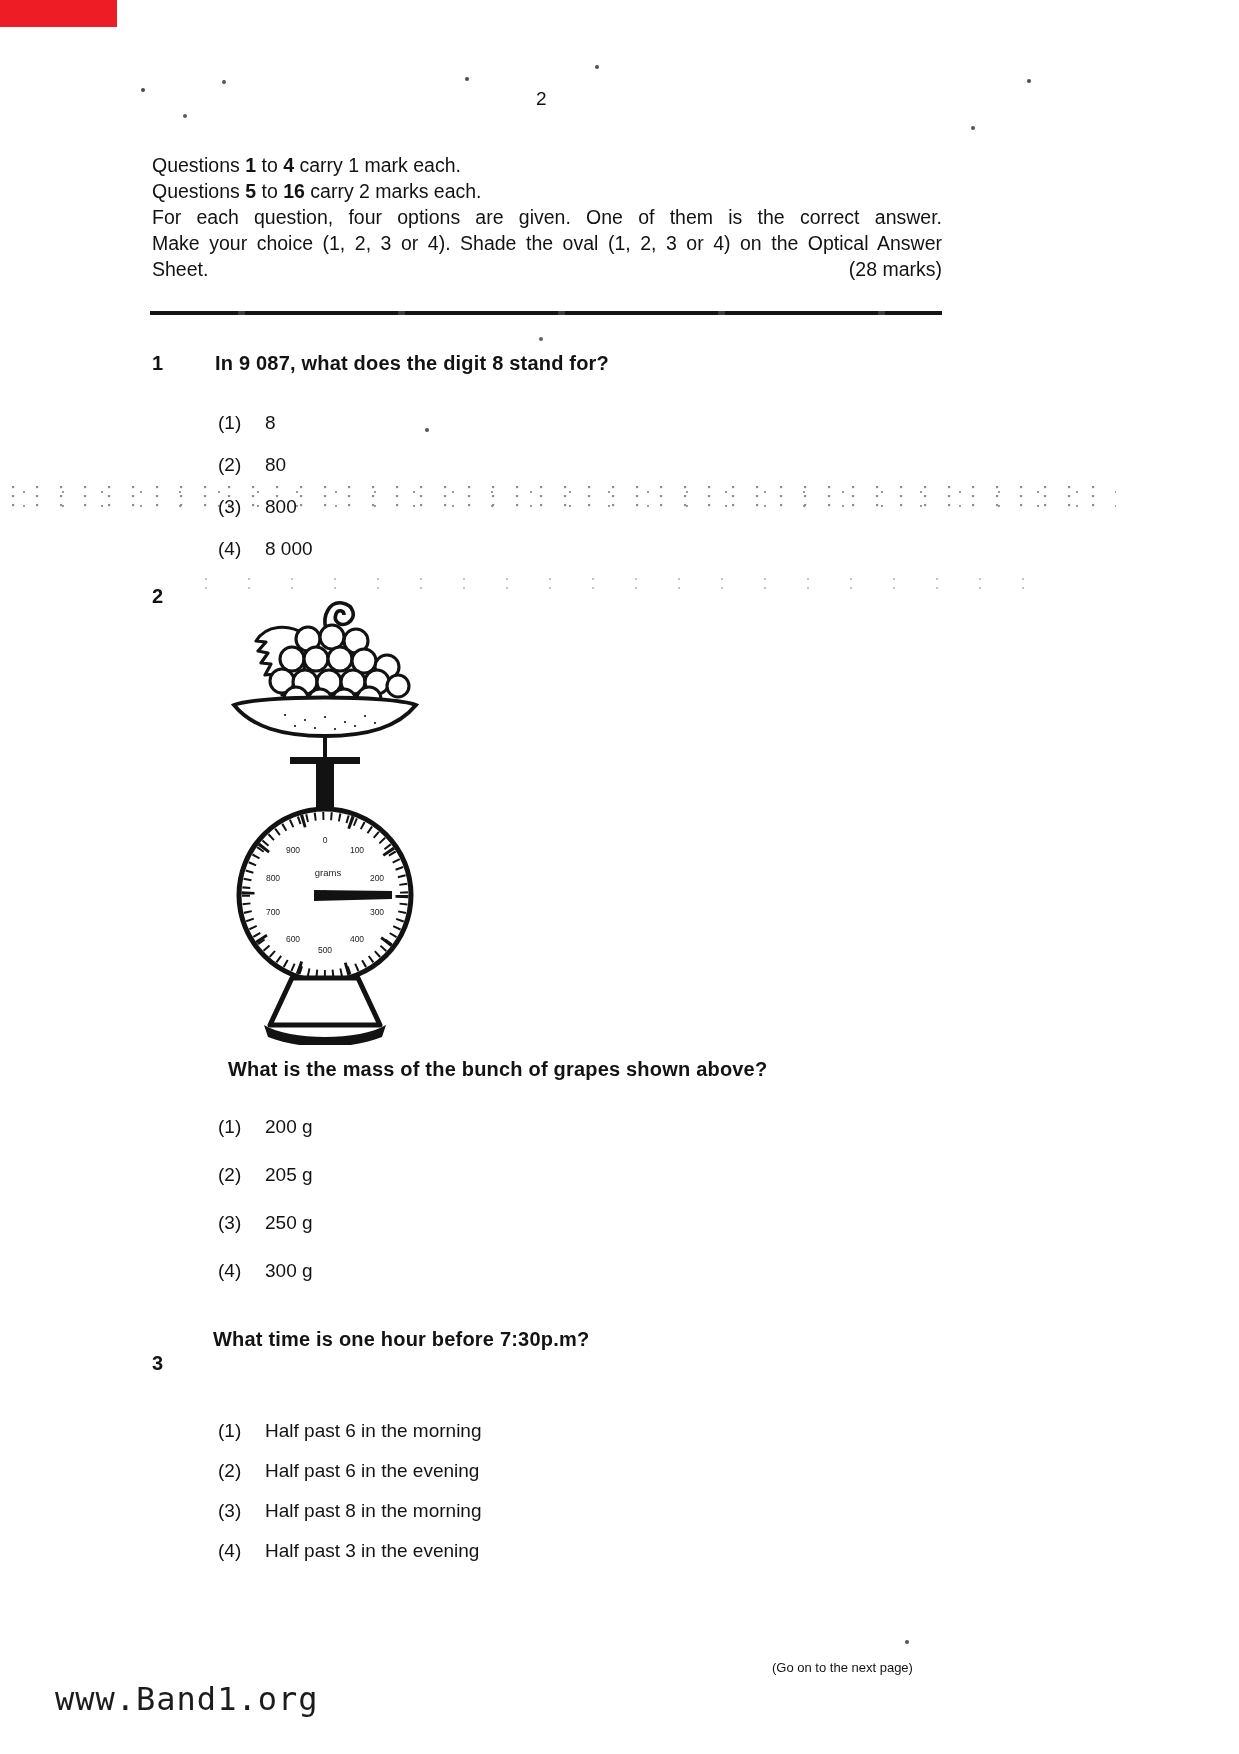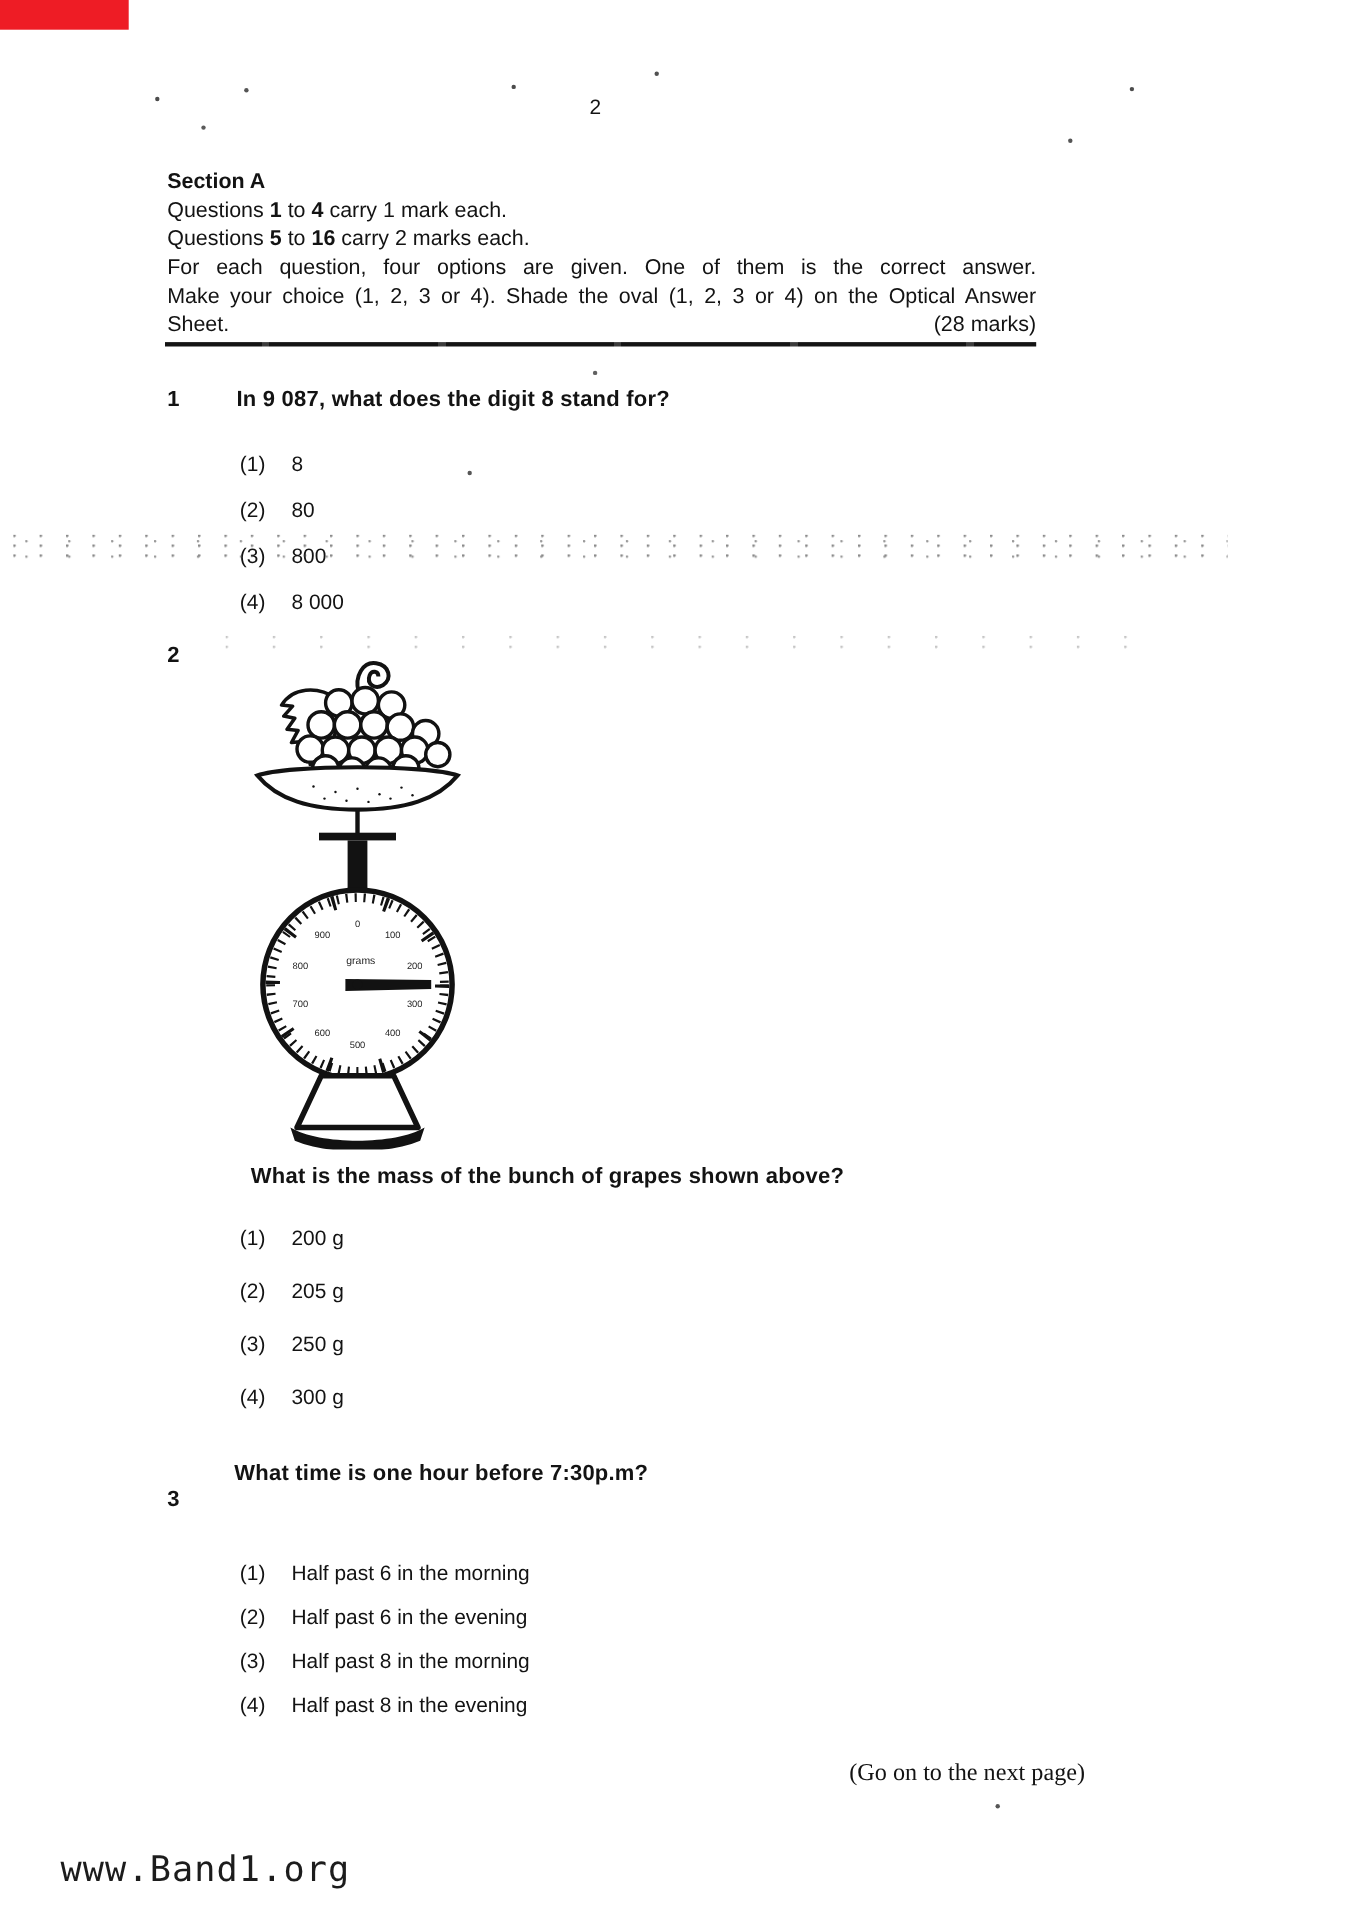--- a/index.html
+++ b/index.html
@@ -30,21 +30,21 @@
   .q-text{position:absolute;font-size:20px;font-weight:700;letter-spacing:.2px;}
   .opts{position:absolute;display:flex;flex-direction:column;font-size:19px;}
   .opt{display:flex;}
   .opt-label{width:47px;}
   .opts-q1{left:218px;top:412px;gap:20px;}
   .opts-q2{left:218px;top:1116px;gap:26px;}
   .opts-q3{left:218px;top:1420px;gap:18px;}
   
   .figure{position:absolute;left:230px;top:585px;width:190px;height:460px;}
   
-  .go-on{position:absolute;left:772px;top:1598px;font-size:22px;font-family:Liberation Serif, serif;}
+  .go-on{position:absolute;left:772px;top:1660px;font-size:13px;}
   .site{position:absolute;left:55px;top:1680px;font-family:"DejaVu Sans Mono","Liberation Mono",monospace;font-size:32px;color:#1c1c1c;letter-spacing:1px;}
   
   .noise-band{position:absolute;pointer-events:none;}
   .band1{left:12px;top:486px;width:1104px;height:24px;opacity:.6;
     background-image:radial-gradient(circle at 1px 1px,#3f3f3f 1px,transparent 1.7px),radial-gradient(circle at 1px 1px,#5a5a5a .9px,transparent 1.5px);
     background-size:24px 9px,39px 14px;background-position:0 0,11px 5px;}
   .band2{left:205px;top:578px;width:850px;height:16px;opacity:.32;
     background-image:radial-gradient(circle at 1px 1px,#4a4a4a 1px,transparent 1.6px);
     background-size:43px 9px;}
   .specks{position:absolute;left:0;top:0;width:2px;height:2px;border-radius:50%;
@@ -57,21 +57,20 @@
 </head>
 <body>
 
 <div class="page">
 
   <div class="red-bar" style="background:#ee1c25;"></div>
 
   <div class="page-num">2</div>
 
   <div class="section">
-    <div class="sec-title">Section A</div>
     <div class="sec-line"><span>Questions </span><b>1</b><span> to </span><b>4</b><span> carry 1 mark each.</span></div>
     <div class="sec-line"><span>Questions </span><b>5</b><span> to </span><b>16</b><span> carry 2 marks each.</span></div>
     <div class="just">For each question, four options are given. One of them is the correct answer.</div>
     <div class="just">Make your choice (1, 2, 3 or 4).  Shade the oval (1, 2, 3 or 4) on the Optical Answer</div>
     <div class="sheet-row">
       <span>Sheet.</span>
       <span>(28 marks)</span>
     </div>
   </div>
 
@@ -210,21 +209,21 @@
     <div class="opt">
         <span class="opt-label">(2)</span>
         <span class="opt-text">Half past 6 in the evening</span>
       </div>
     <div class="opt">
         <span class="opt-label">(3)</span>
         <span class="opt-text">Half past 8 in the morning</span>
       </div>
     <div class="opt">
         <span class="opt-label">(4)</span>
-        <span class="opt-text">Half past 8 in the evening</span>
+        <span class="opt-text">Half past 3 in the evening</span>
       </div>
   </div>
 
   <div class="go-on">(Go on to the next page)</div>
   <div class="site">www.Band1.org</div>
 
   <div class="noise-band band1"></div>
   <div class="noise-band band2"></div>
   <div class="specks"></div>
 </div>

